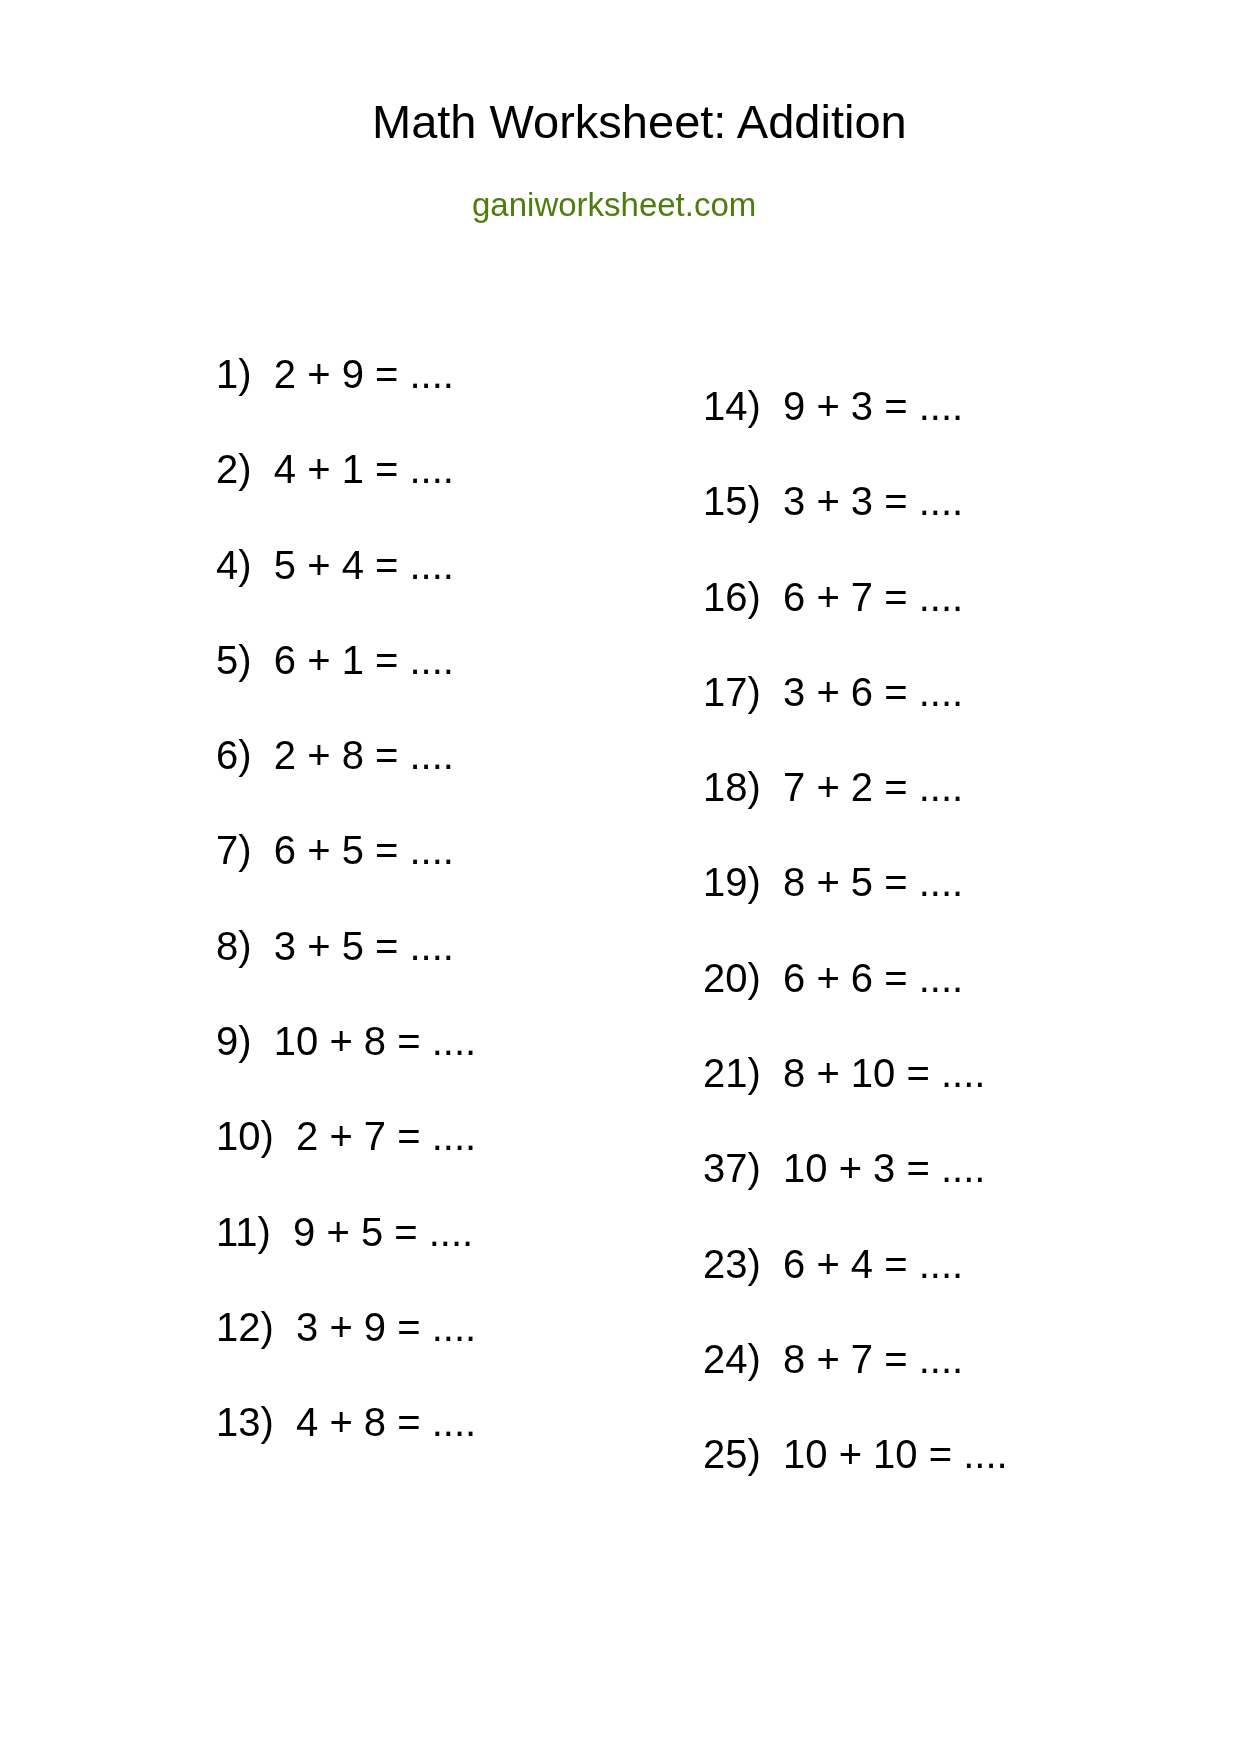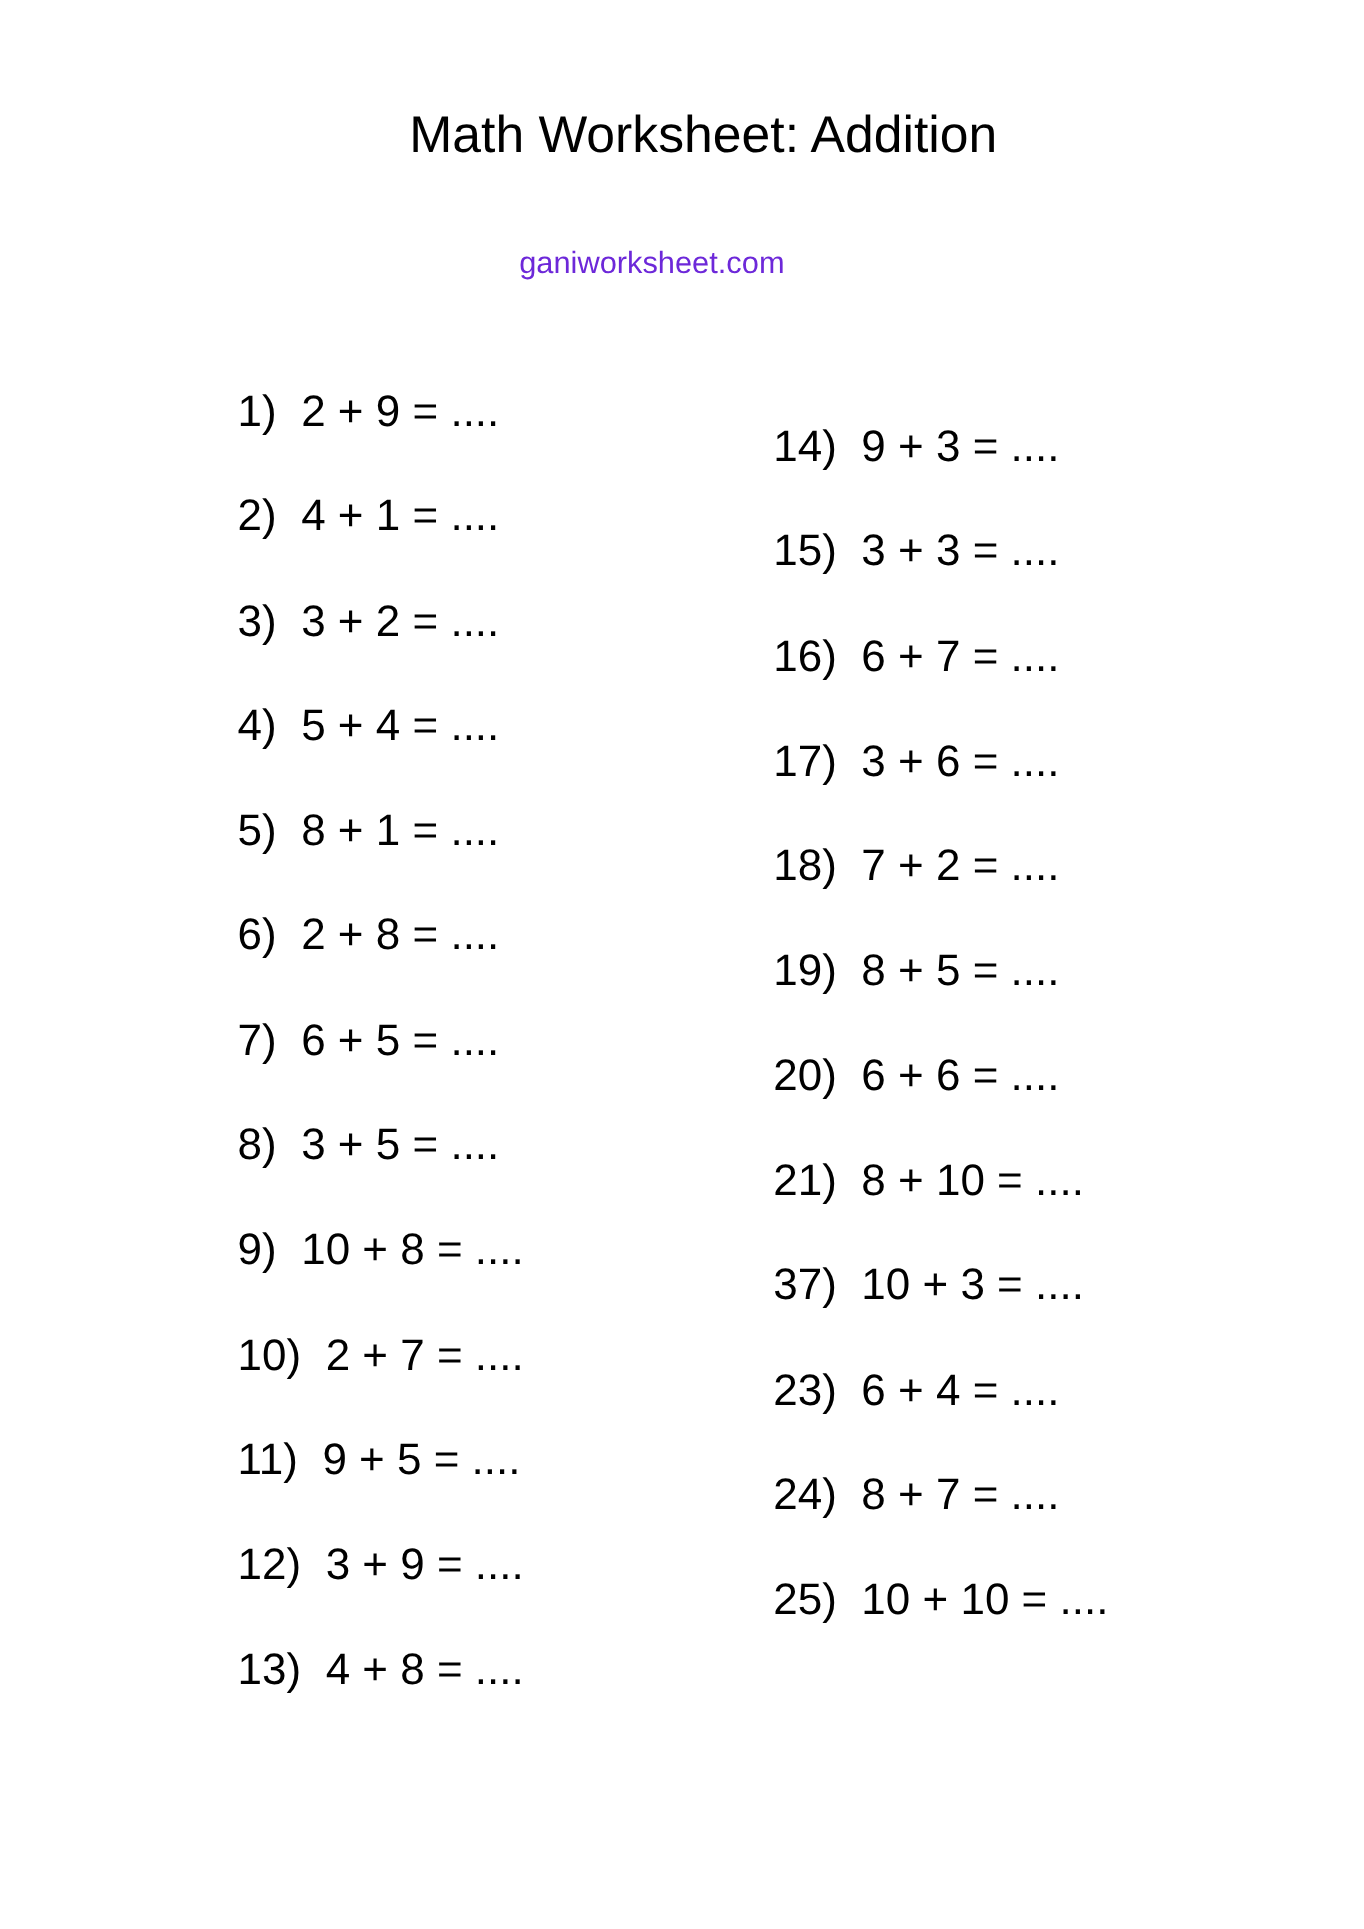--- a/index.html
+++ b/index.html
@@ -1,36 +1,35 @@
 <!DOCTYPE html>
 <html><head>
   <meta charset="utf-8">
   <style>
     html, body { margin: 0; padding: 0; background: #ffffff; }
     body { width: 1240px; height: 1754px; position: relative; overflow: hidden;
            font-family: "Liberation Sans", sans-serif; color: #000; }
     .title { position: absolute; top: 98px; left: 372px; font-size: 47px; line-height: 1; }
-    .subtitle { position: absolute; top: 188px; left: 472px; font-size: 28px; line-height: 1; color: #6d28d9; margin-top: 37px; }
+    .subtitle { position: absolute; top: 188px; left: 472px; font-size: 33px; line-height: 1; color: #4d7c0f; }
     .col { position: absolute; top: 354px; }
     .col.left { left: 216px; }
     .col.right { left: 703px; margin-top: 32px; }
     .problem { height: 95.3px; font-size: 40px; line-height: 40px; white-space: pre; }
   </style>
 </head>
 <body>
 
 <div class="title">Math Worksheet: Addition</div>
 <div class="subtitle">ganiworksheet.com</div>
 
 <div class="col left">
   <div class="problem">1)  2 + 9 = ....</div>
   <div class="problem">2)  4 + 1 = ....</div>
-  <div class="problem">3)  3 + 2 = ....</div>
   <div class="problem">4)  5 + 4 = ....</div>
-  <div class="problem">5)  8 + 1 = ....</div>
+  <div class="problem">5)  6 + 1 = ....</div>
   <div class="problem">6)  2 + 8 = ....</div>
   <div class="problem">7)  6 + 5 = ....</div>
   <div class="problem">8)  3 + 5 = ....</div>
   <div class="problem">9)  10 + 8 = ....</div>
   <div class="problem">10)  2 + 7 = ....</div>
   <div class="problem">11)  9 + 5 = ....</div>
   <div class="problem">12)  3 + 9 = ....</div>
   <div class="problem">13)  4 + 8 = ....</div>
 </div>
 

